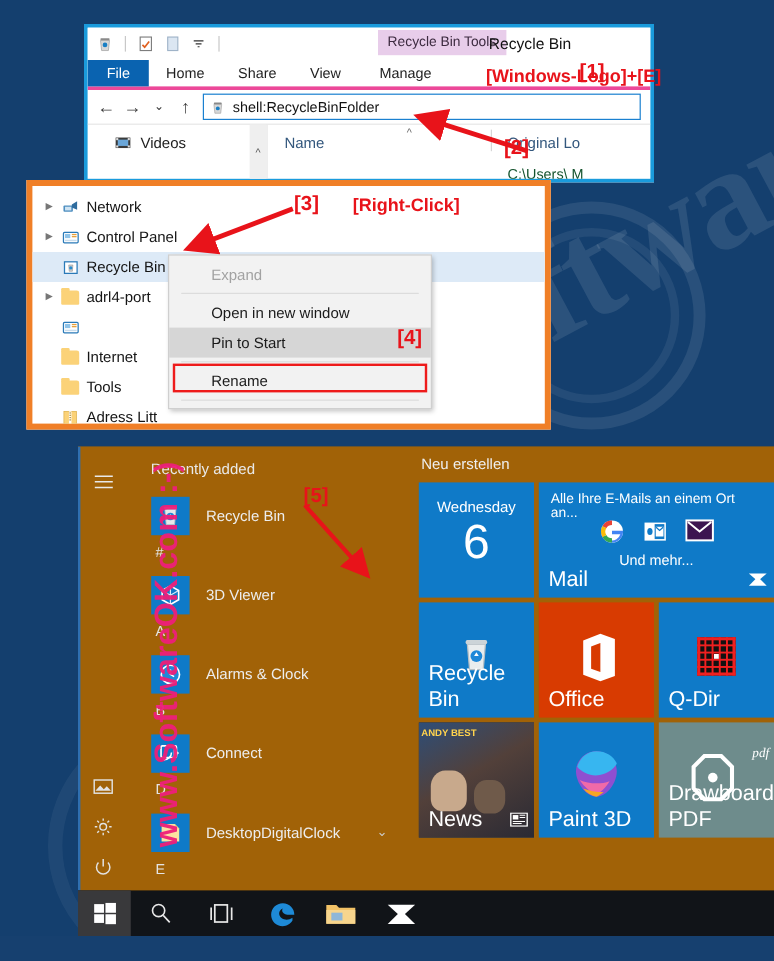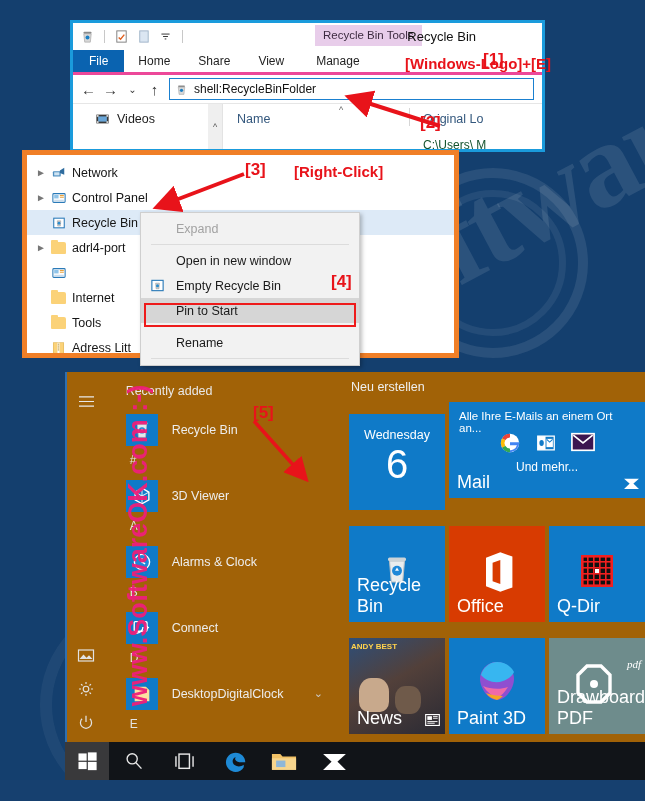--- a/index.html
+++ b/index.html
@@ -224,21 +224,21 @@
     flex: 1; padding: 8px 0 0 4px; position: relative; z-index: 2;
   }
   .sm-tiles .grouphdr {
     font-size: 12.5px; color: #efefef; padding: 0 0 8px 2px;
   }
   .tilerow { display: flex; gap: 4px; margin-bottom: 4px; }
   .tile {
     position: relative; color: #fff; overflow: hidden;
     background: #0f7ac8;
   }
-  .tile.sq { width: 96px; height: 96px; margin-top: 12px; }
+  .tile.sq { width: 96px; height: 96px; }
   .tile.wide { width: 196px; height: 96px; }
   .tile .label {
     position: absolute; left: 8px; bottom: 5px; font-size: 18px;
   }
   .tile .cornericon { position: absolute; right: 5px; bottom: 4px; }
   .tile.office { background: #d83b01; }
   .tile.drawboard { background: #6e8c8c; }
   .tile.news { background: #1b3050; }
   .tile.calendar { background: #0f7ac8; }
   .cal-day { position: absolute; top: 14px; width: 100%; text-align: center; font-size: 12.5px; }
@@ -448,30 +448,20 @@
   </div>
 </div>
 
 <div id="ctxmenu">
   <div class="mi disabled">
     <span>Expand</span>
   </div>
   <div class="mdiv"></div>
   <div class="mi">
     <span>Open in new window</span>
-  </div>
-  <div class="mi">
-    <span class="miico">
-      <svg width="15" height="15" viewBox="0 0 16 16">
-          <rect x="2" y="2.5" width="12" height="11" fill="#fff" stroke="#2a7ab8" stroke-width="1.2"></rect>
-          <path d="M6 5.5h4l-.5 6h-3z" fill="#cfcfcf" stroke="#8a8a8a" stroke-width=".5"></path>
-          <circle cx="8" cy="8.3" r="1.6" fill="#2a8ccc"></circle>
-        </svg>
-    </span>
-    <span>Empty Recycle Bin</span>
   </div>
   <div class="mi hl">
     <span>Pin to Start</span>
   </div>
   <div class="mdiv"></div>
   <div class="mi">
     <span>Rename</span>
   </div>
   <div class="mdiv"></div>
   <div id="pin-highlight"></div>

